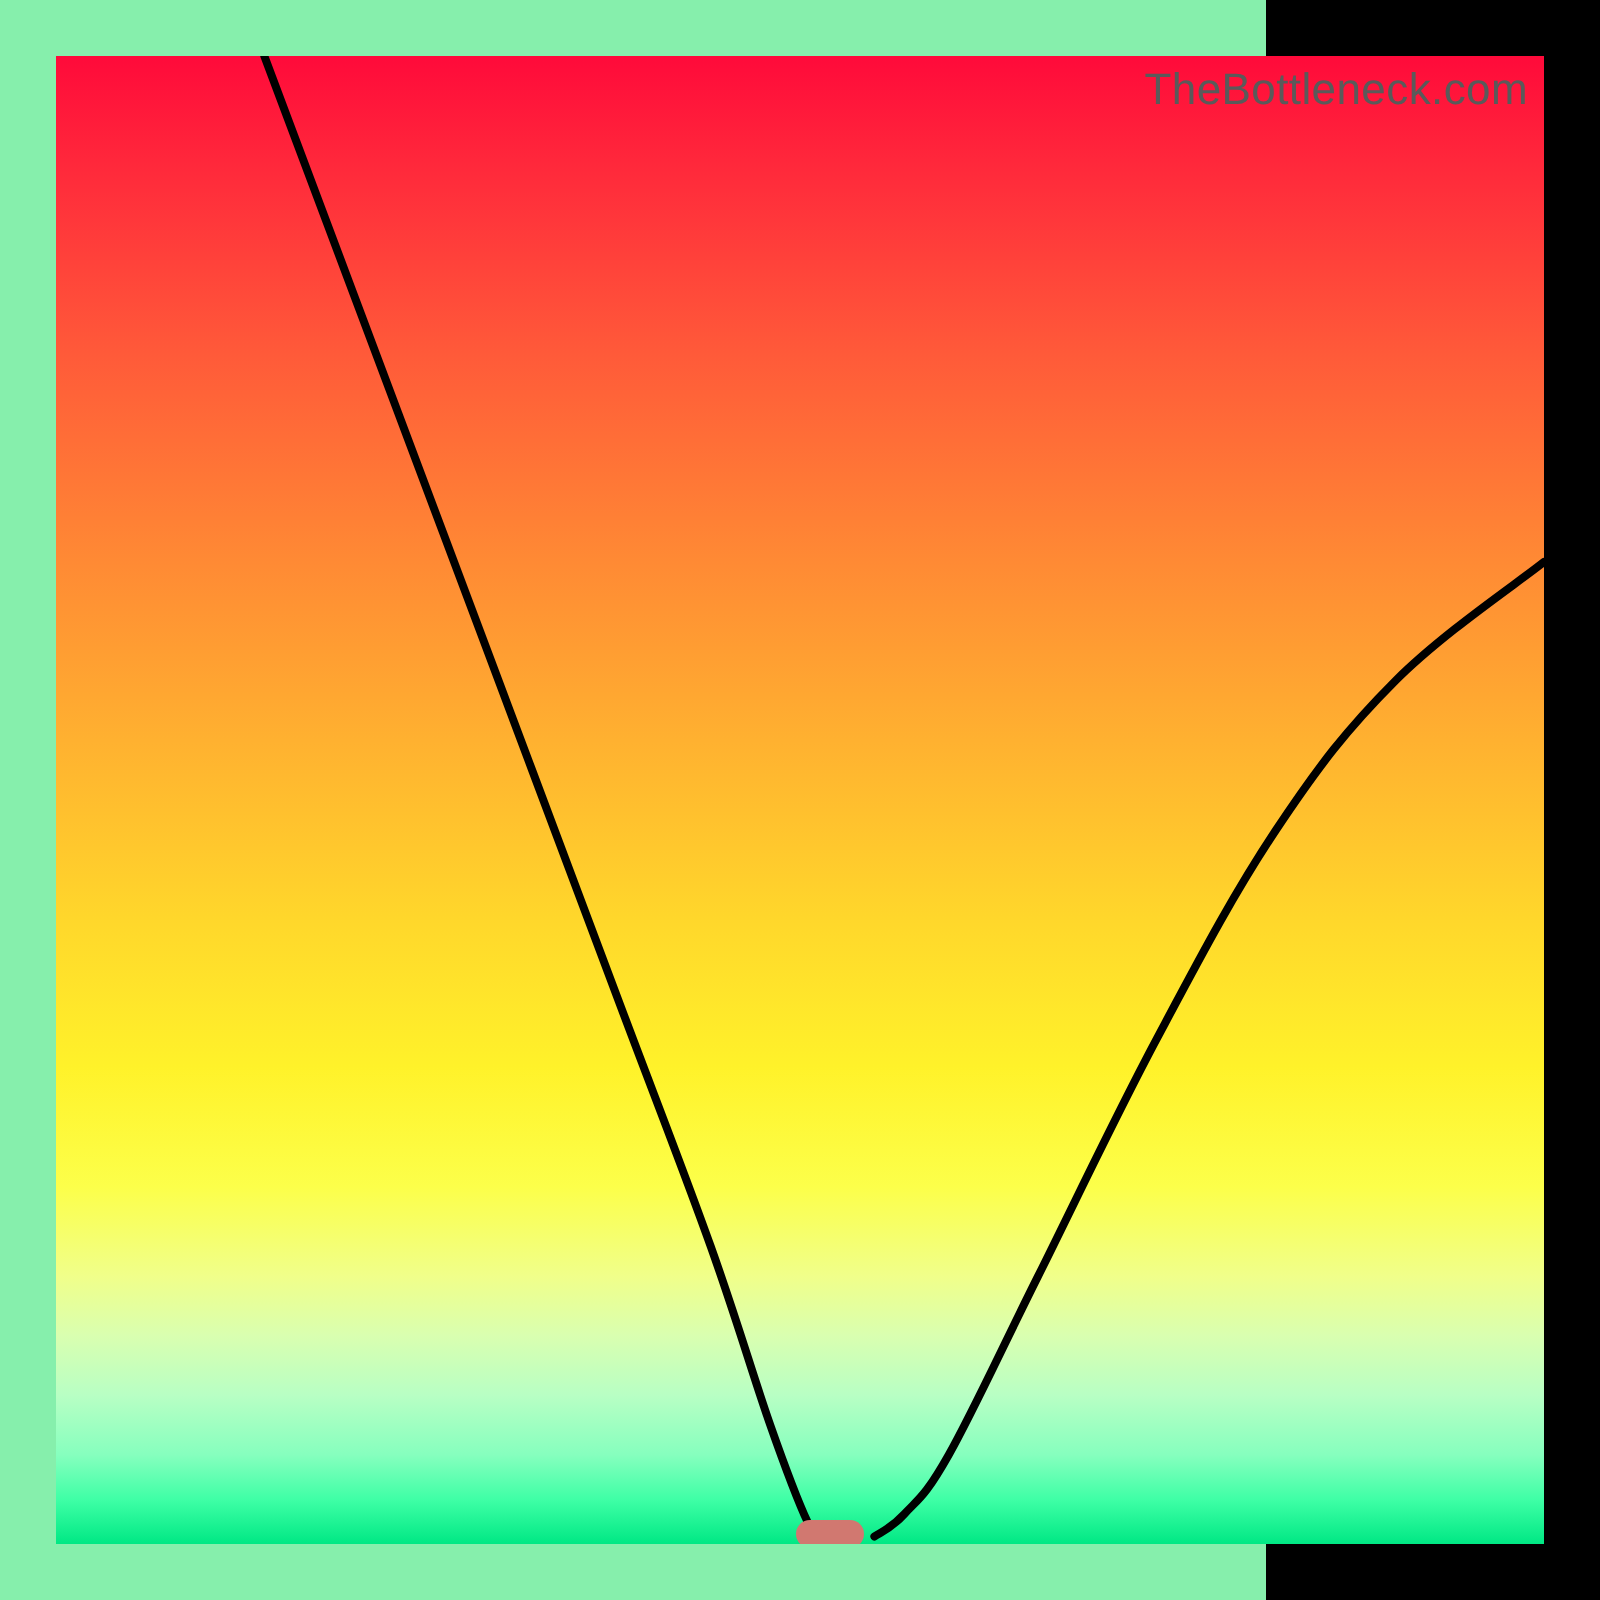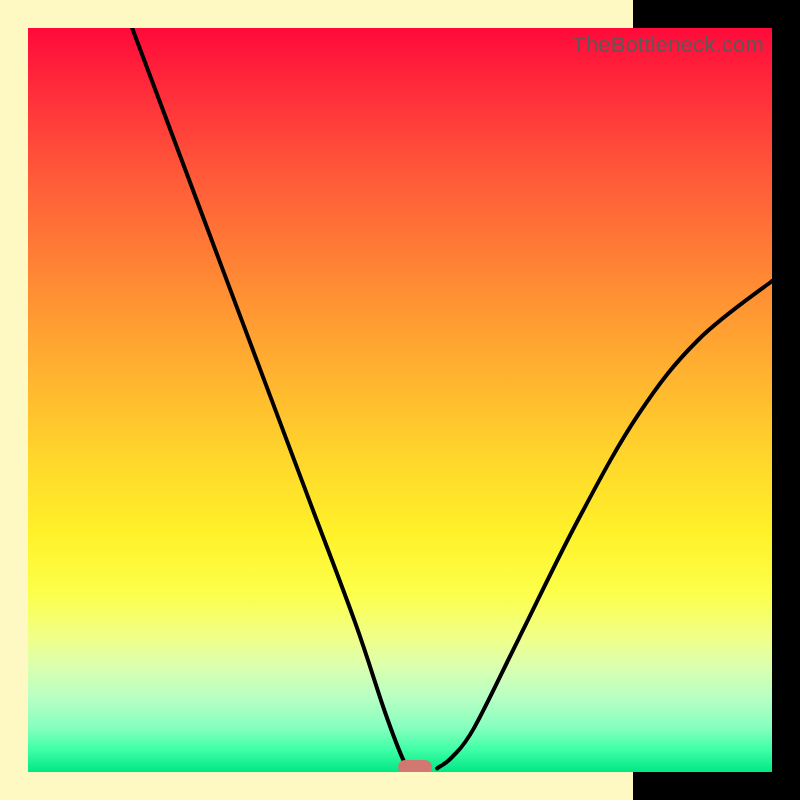--- a/index.html
+++ b/index.html
@@ -8,21 +8,21 @@
     width: 800px;
     height: 800px;
     overflow: hidden;
     background: #000;
     font-family: Arial, Helvetica, sans-serif;
   }
   .frame {
     position: relative;
     width: 633px;
     height: 800px;
-    background: #fef9c3;
+    background: #86efac;
   }
   .plot {
     position: absolute;
     left: 28px;
     top: 28px;
     width: 744px;
     height: 744px;
     overflow: hidden;
   }
   .gradient {

